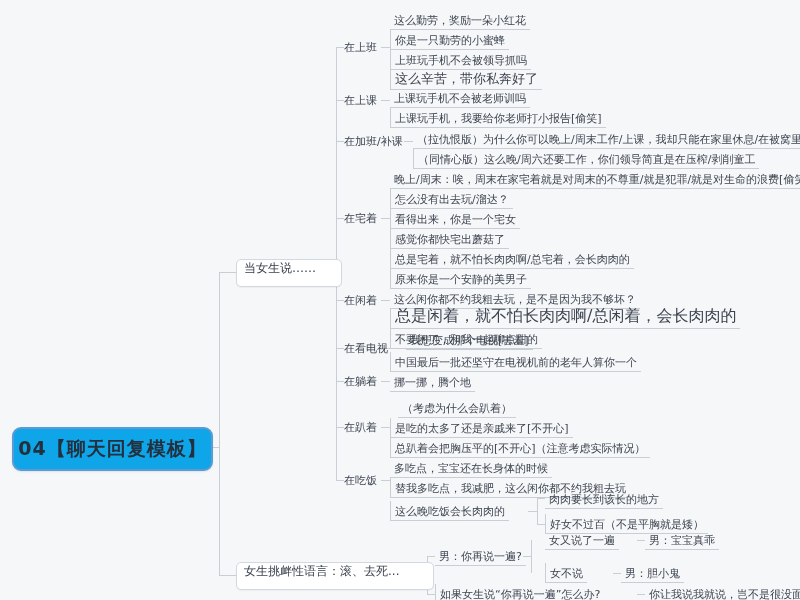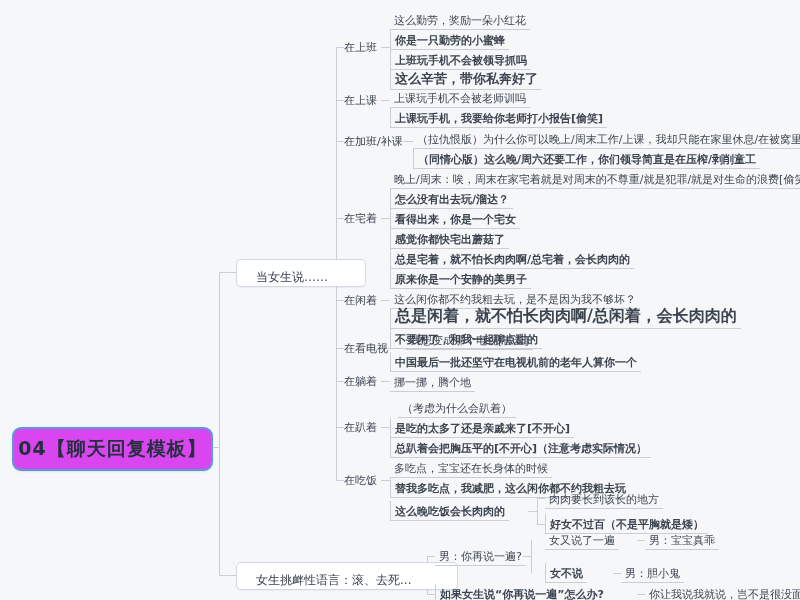--- a/index.html
+++ b/index.html
@@ -12,38 +12,38 @@
   #canvas{position:relative;width:800px;height:600px;}
 
   
   .ln{position:absolute;background:#c9ced6;}
   .ln.h{height:1px;}
   .ln.v{width:1px;}
 
   
   .root{
     position:absolute;
-    background:#d946ef;
+    background:#0ea5e9;
     border:2px solid #5b9bd5;
     border-radius:9px;
     color:#24303d;
     font-weight:bold;
     display:flex;align-items:center;justify-content:center;
     letter-spacing:1px;
     box-shadow:0 1px 2px rgba(0,0,0,.08);
   }
 
   
   .l1{
     position:absolute;
     background:#ffffff;
     border:1px solid #d3d8e0;
     border-radius:5px;
-    display:flex;align-items:flex-end;
-    padding:0 19px;
+    display:flex;align-items:flex-start;
+    padding:0 7px;
     color:#39414d;
     box-shadow:0 1px 1px rgba(0,0,0,.04);
     white-space:nowrap;
   }
 
   
   .l2{
     position:absolute;
     white-space:nowrap;
     color:#3c4450;
@@ -55,21 +55,20 @@
     position:absolute;
     white-space:nowrap;
     color:#3c4450;
     display:flex;align-items:flex-end;
     border-bottom:1px solid #c9ced6;
     padding:0 4px 1px 4px;
     box-sizing:border-box;
   }
   .leaf.boxed{
     border-left:1px solid #c9ced6;
-    font-weight:bold;
   }
   .leaf.nb{border-left:none;}
 </style>
 </head>
 <body>
 
 <div id="canvas">
 
   <div class="ln h" style="left:209px;top:447px;width:10px;"></div>
 

